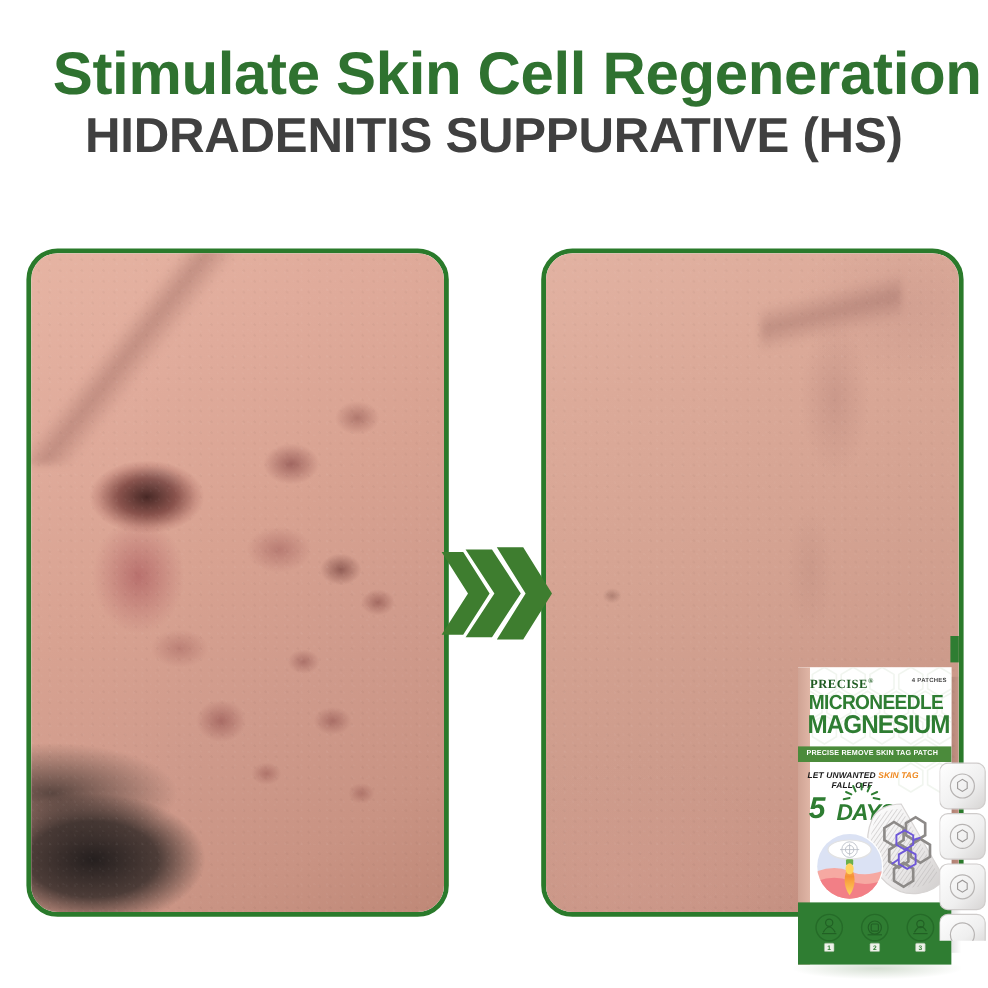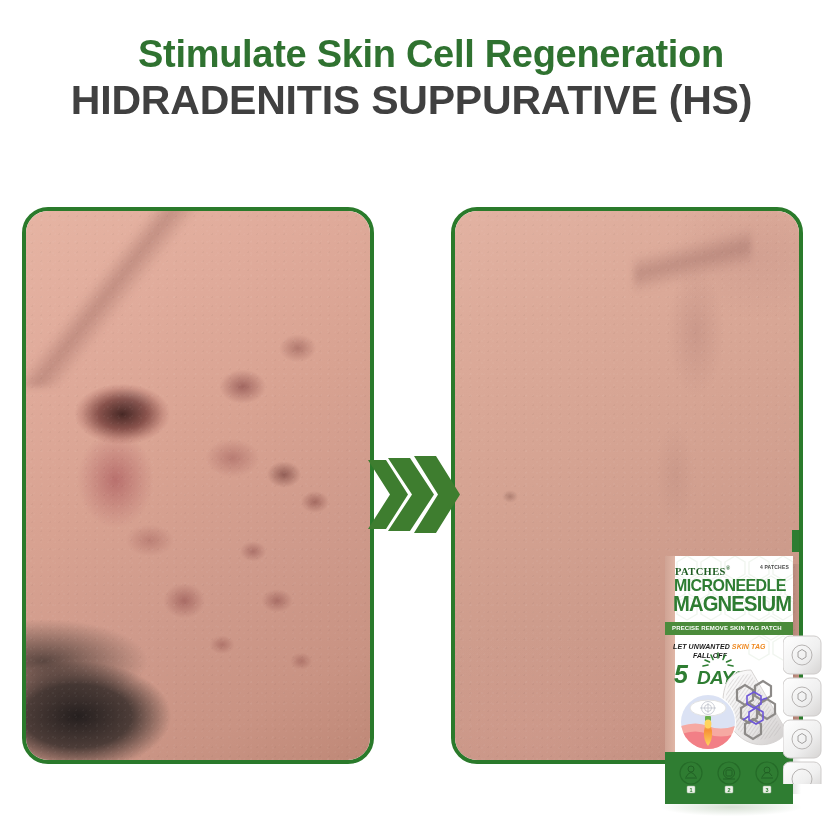--- a/index.html
+++ b/index.html
@@ -12,21 +12,21 @@
   }
   .stage{position:relative;width:823px;height:823px;overflow:hidden;background:#fff;}
 
   
   .headline{
     position:absolute;left:0;top:34px;width:823px;
     text-align:center;
   }
   .headline .line1{
     display:block;
-    font-size:38px;
+    font-size:50px;
     font-weight:bold;
     letter-spacing:-0.3px;
     color:#2f7230;
     line-height:1.08;
     white-space:nowrap;
     padding-left:39px;
   }
   .headline .line2{
     display:block;
     font-size:41px;
@@ -258,21 +258,21 @@
           <polygon points="84,46 94,40 104,46 104,58 94,64 84,58"></polygon>
           <polygon points="108,46 118,40 128,46 128,58 118,64 108,58"></polygon>
           <polygon points="84,86 94,80 104,86 104,98 94,104 84,98"></polygon>
           <polygon points="108,86 118,80 128,86 128,98 118,104 108,98"></polygon>
           <polygon points="96,66 106,60 116,66 116,78 106,84 96,78"></polygon>
         </g>
       </svg>
 
       <div class="pkg-spine"></div>
 
-      <div class="brand"><span>PATCHES</span><sup>®</sup></div>
+      <div class="brand"><span>PRECISE</span><sup>®</sup></div>
 
       <div class="patches">4 PATCHES</div>
 
       <div class="microneedle">MICRONEEDLE</div>
       <div class="magnesium">MAGNESIUM</div>
 
       <div class="greenband">
         <span>PRECISE REMOVE SKIN TAG PATCH</span>
       </div>
 

